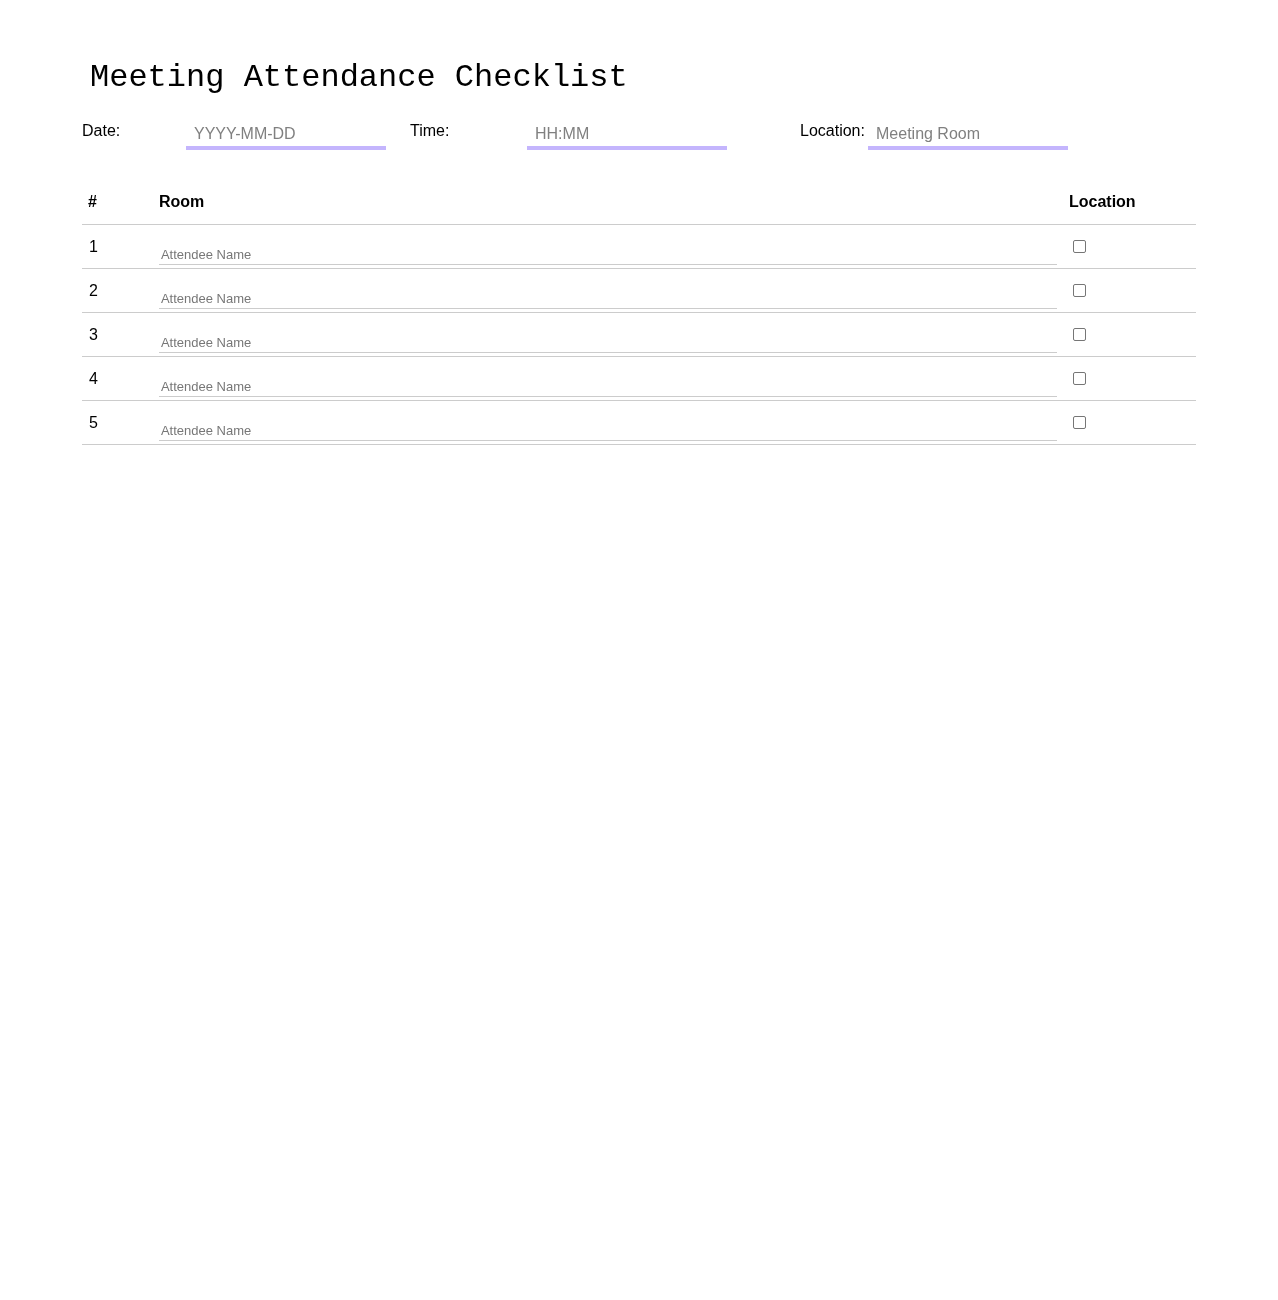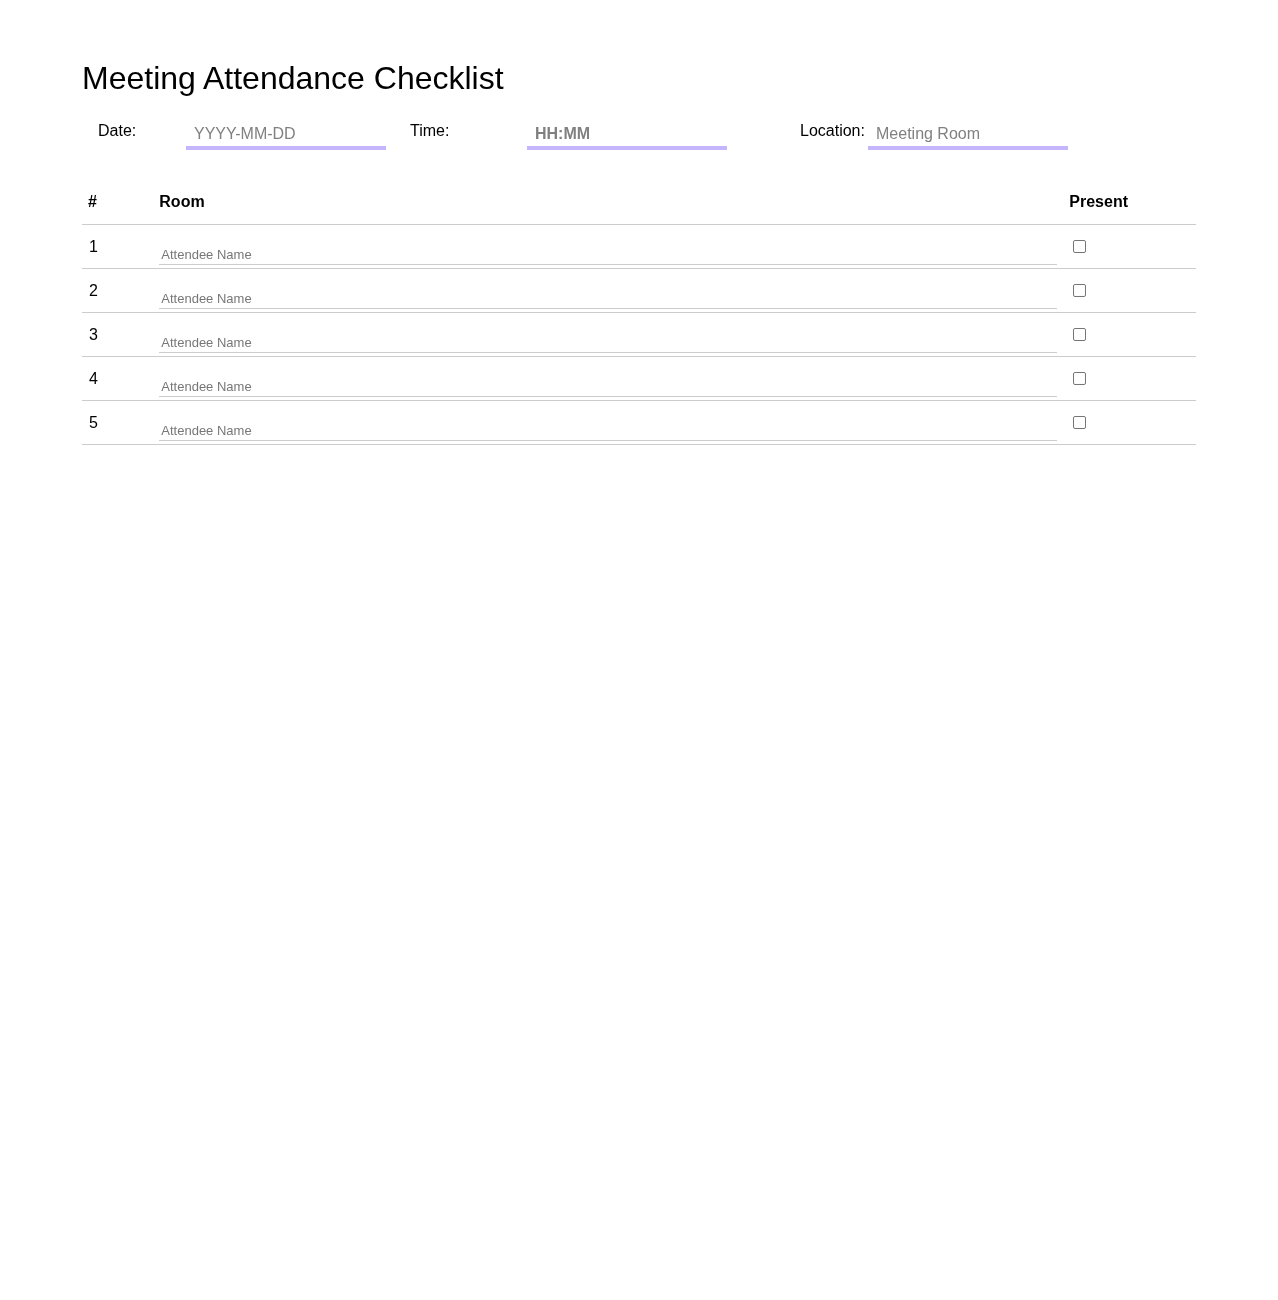--- a/index.html
+++ b/index.html
@@ -4,23 +4,24 @@
 <style>
   html, body { margin: 0; padding: 0; background: #ffffff; }
   body {
     width: 1278px; height: 1300px;
     font-family: "Liberation Sans", sans-serif;
     color: #000;
     position: relative;
   }
   .page { position: absolute; left: 82px; top: 0; width: 1114px; }
   h1 {
-    position: absolute; left: 0; top: 58px; margin: 0;
+    position: absolute; left: 8px; top: 58px; margin: 0;
     font-size: 32px; font-weight: normal; line-height: 40px;
     white-space: nowrap;
+    font-family: Liberation Mono, monospace;
   }
   .meta-label {
     position: absolute; top: 122px; font-size: 16px; line-height: 18px;
   }
   .meta-input {
     position: absolute; top: 122px; width: 200px; height: 28px;
     border: none; border-bottom: 4px solid #c4b5fd;
     padding: 0 8px; box-sizing: border-box;
     font-family: "Liberation Sans", sans-serif; font-size: 16px; color: #333;
     background: transparent; outline: none;
@@ -58,35 +59,35 @@
     border: 1px solid #767676; border-radius: 2px; background: #fff;
     display: block;
   }
 </style>
 </head>
 <body>
 
 <div class="page">
   <h1>Meeting Attendance Checklist</h1>
 
-  <span class="meta-label" style="left:16px;">Date:</span>
+  <span class="meta-label" style="left:0;">Date:</span>
   <input class="meta-input" style="left: 104px;" type="text" placeholder="YYYY-MM-DD">
 
   <span class="meta-label" style="left:328px;">Time:</span>
-  <input class="meta-input" style="left: 445px; font-weight: bold;" type="text" placeholder="HH:MM">
+  <input class="meta-input" style="left: 445px;" type="text" placeholder="HH:MM">
 
   <span class="meta-label" style="left:718px;">Location:</span>
   <input class="meta-input" style="left: 786px;" type="text" placeholder="Meeting Room">
 
   <table>
     <thead>
       <tr>
         <th class="col-num">#</th>
         <th class="col-name">Room</th>
-        <th class="col-present">Present</th>
+        <th class="col-present">Location</th>
       </tr>
     </thead>
     <tbody>
       <tr>
         <td class="num">1</td>
         <td><input class="name-input" type="text" placeholder="Attendee Name" style=""></td>
         <td class="present">
             <input class="chk" type="checkbox" style="">
           </td>
       </tr>

